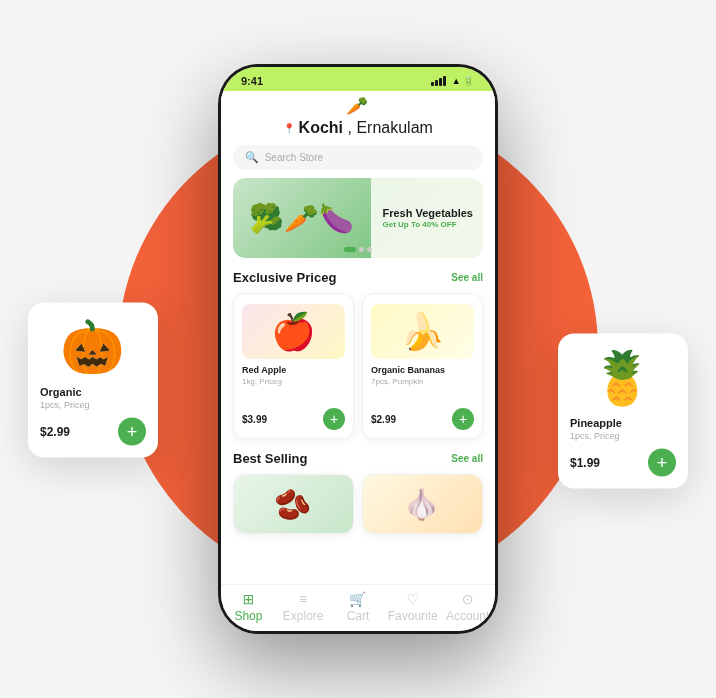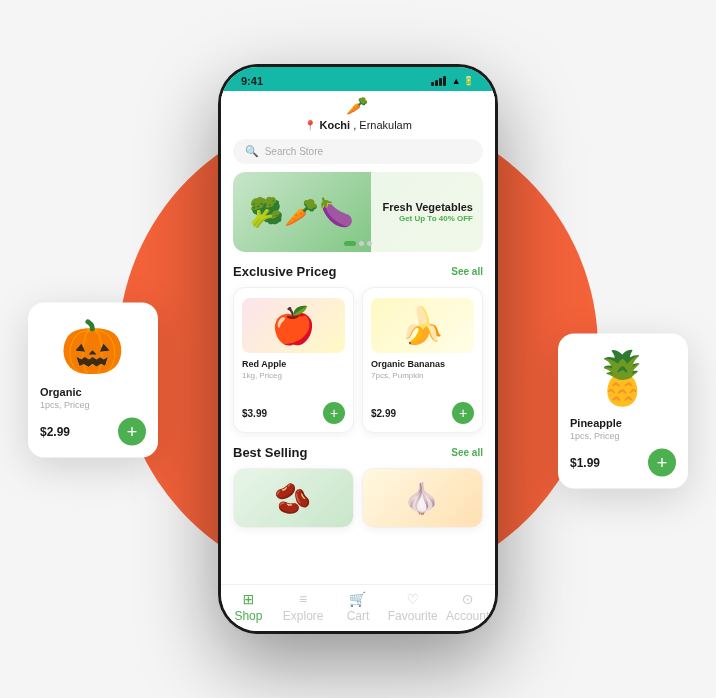--- a/index.html
+++ b/index.html
@@ -57,21 +57,21 @@
       display: flex;
       flex-direction: column;
     }
 
     
     .status-bar {
       display: flex;
       justify-content: space-between;
       align-items: center;
       padding: 8px 20px 4px;
-      background: #14b8a6;
+      background: #bef264;
       flex-shrink: 0;
     }
     .status-time {
       font-size: 11px;
       font-weight: 600;
       color: #1a1a1a;
     }
     .status-icons {
       display: flex;
       gap: 3px;
@@ -113,21 +113,21 @@
     .location-row {
       display: flex;
       align-items: center;
       gap: 3px;
     }
     .location-pin {
       color: #4CAF50;
       font-size: 10px;
     }
     .location-text {
-      font-size: 11px;
+      font-size: 16px;
       color: #1a1a1a;
     }
     .location-text strong {
       font-weight: 700;
     }
 
     
     .search-bar {
       margin: 0 12px 8px;
       background: #f5f5f5;
@@ -166,21 +166,21 @@
       width: 55%;
       height: 100%;
       background: linear-gradient(135deg, #c8e6c9 0%, #a5d6a7 50%, #81c784 100%);
       border-radius: 12px 0 0 12px;
       display: flex;
       align-items: center;
       justify-content: center;
       font-size: 28px;
     }
     .banner-text {
-      text-align: right;
+      text-align: left;
       z-index: 2;
     }
     .banner-title {
       font-size: 11px;
       font-weight: 800;
       color: #1a1a1a;
       line-height: 1.2;
     }
     .banner-subtitle {
       font-size: 8px;

